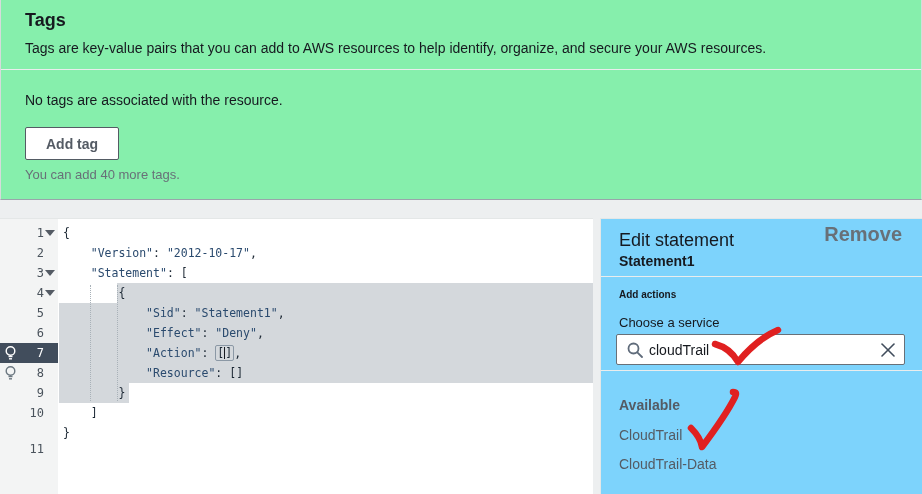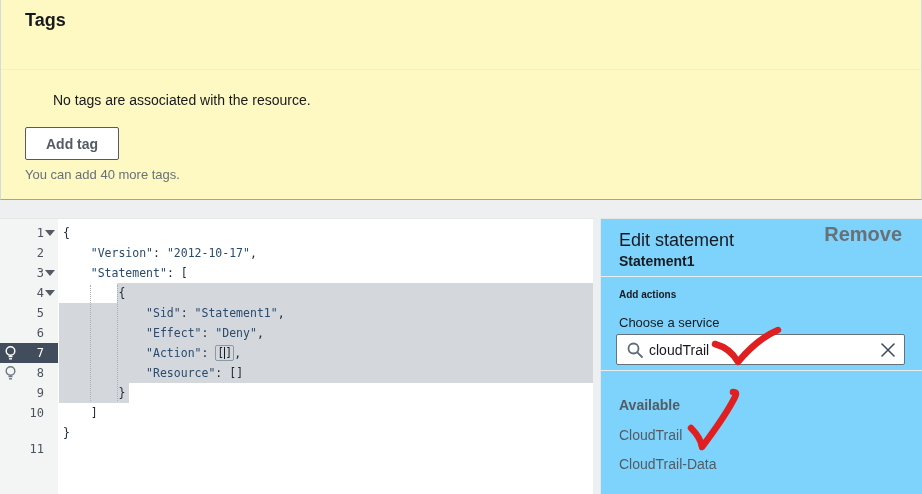--- a/index.html
+++ b/index.html
@@ -8,32 +8,32 @@
     position:relative;
     background:#edeff0;
     font-family:"Liberation Sans", sans-serif;
     color:#16191f;
     font-size:14px;
   }
 
   
   .tags-card {
     position:absolute; left:0; top:0; width:922px; height:200px;
-    background:#fef9c3;
+    background:#86efac;
     border-left:1px solid #d5dbdb;
     border-right:1px solid #d5dbdb;
     border-bottom:1px solid #9aa5ab;
   }
   .tags-card-header {
     position:absolute; left:0; top:0; right:0; height:70px;
     border-bottom:1px solid #eaeded;
   }
   .tags-title { position:absolute; left:24px; top:10px; font-size:18px; font-weight:700; }
   .tags-desc  { position:absolute; left:24px; top:40px; font-size:14px; color:#16191f; }
-  .no-tags    { position:absolute; left:24px; top:92px; font-size:14px;margin-left:28px; }
+  .no-tags    { position:absolute; left:24px; top:92px; font-size:14px; }
   .add-tag-btn {
     position:absolute; left:24px; top:127px; height:33px; padding:0 20px;
     background:#fff; border:1px solid #545b64; border-radius:2px;
     font-family:inherit; font-size:14px; font-weight:700; color:#545b64;
     cursor:pointer;
   }
   .tags-hint { position:absolute; left:24px; top:167px; font-size:13px; color:#687078; }
 
   
   .editor {
@@ -111,20 +111,21 @@
 
   
   .annotation-overlay { position:absolute; left:0; top:0; width:922px; height:494px; pointer-events:none; z-index:20; }
 </style>
 </head>
 <body>
 
 <section class="tags-card">
   <div class="tags-card-header">
     <h2 class="tags-title">Tags</h2>
+    <div class="tags-desc">Tags are key-value pairs that you can add to AWS resources to help identify, organize, and secure your AWS resources.</div>
   </div>
   <div class="no-tags">No tags are associated with the resource.</div>
   <button class="add-tag-btn">Add tag</button>
   <div class="tags-hint">You can add 40 more tags.</div>
 </section>
 
 <section class="editor">
   <div class="sel sel-1"></div>
   <div class="sel sel-2"></div>
   <div class="sel sel-3"></div>

